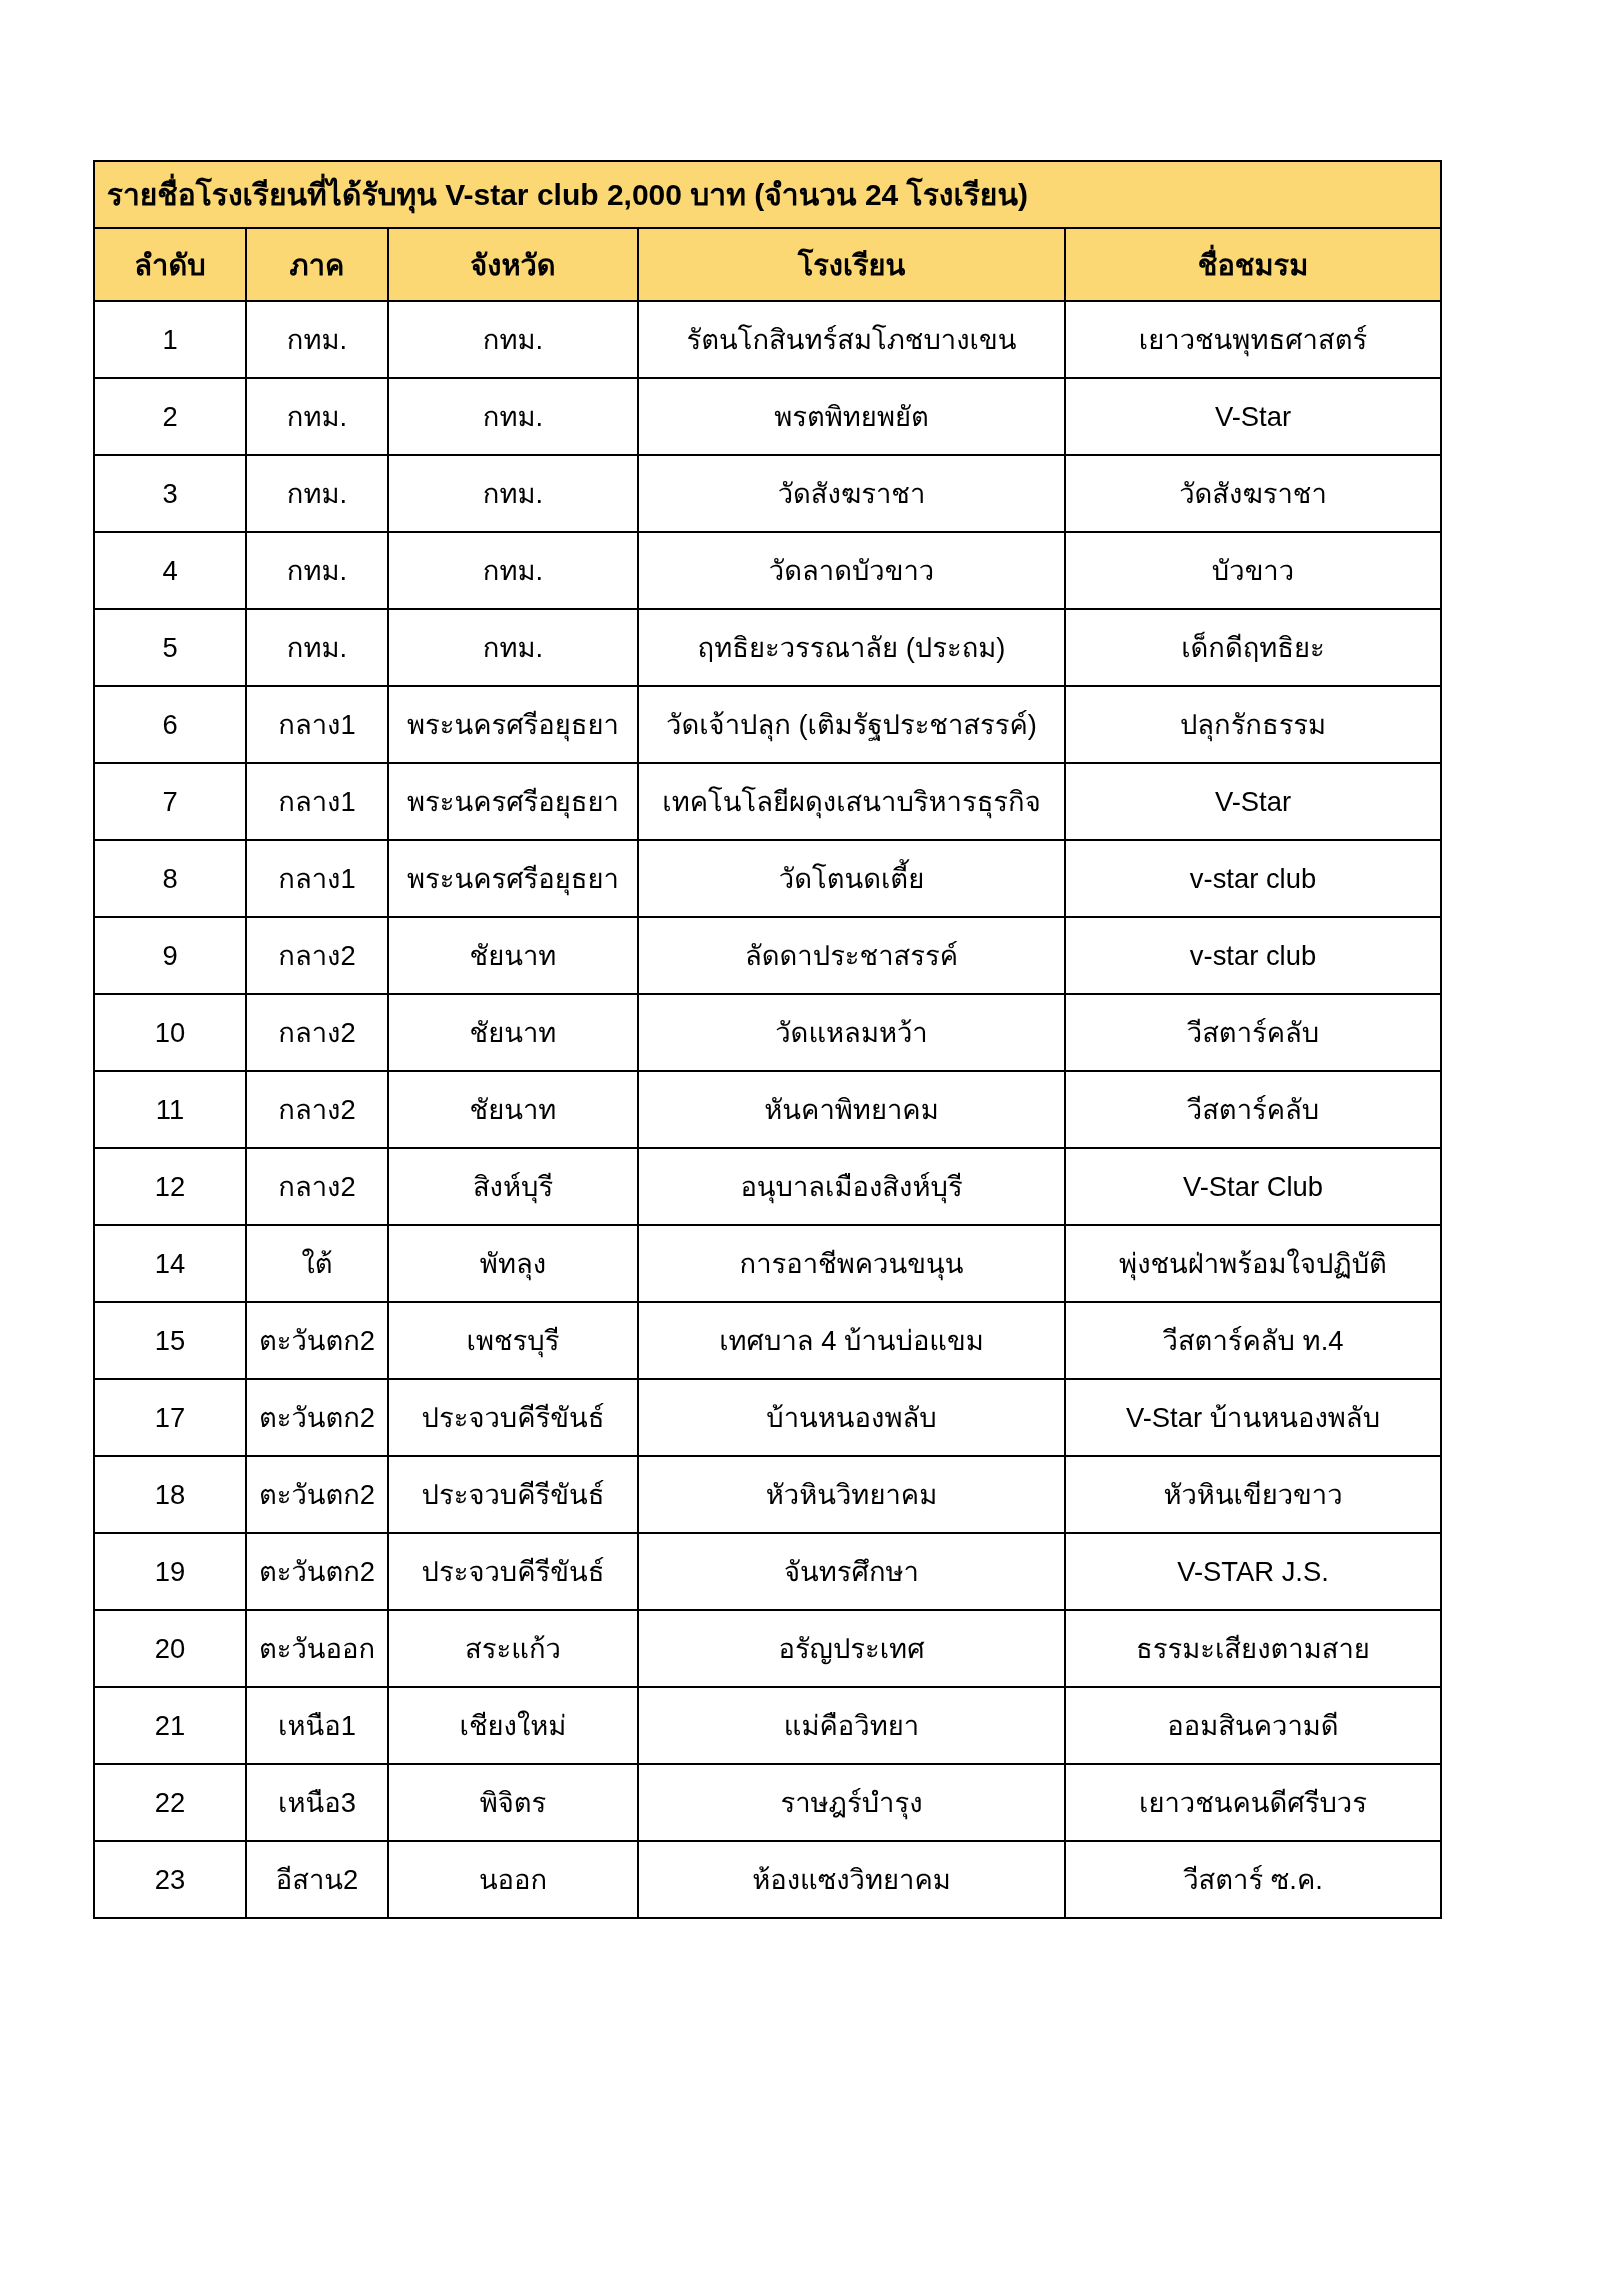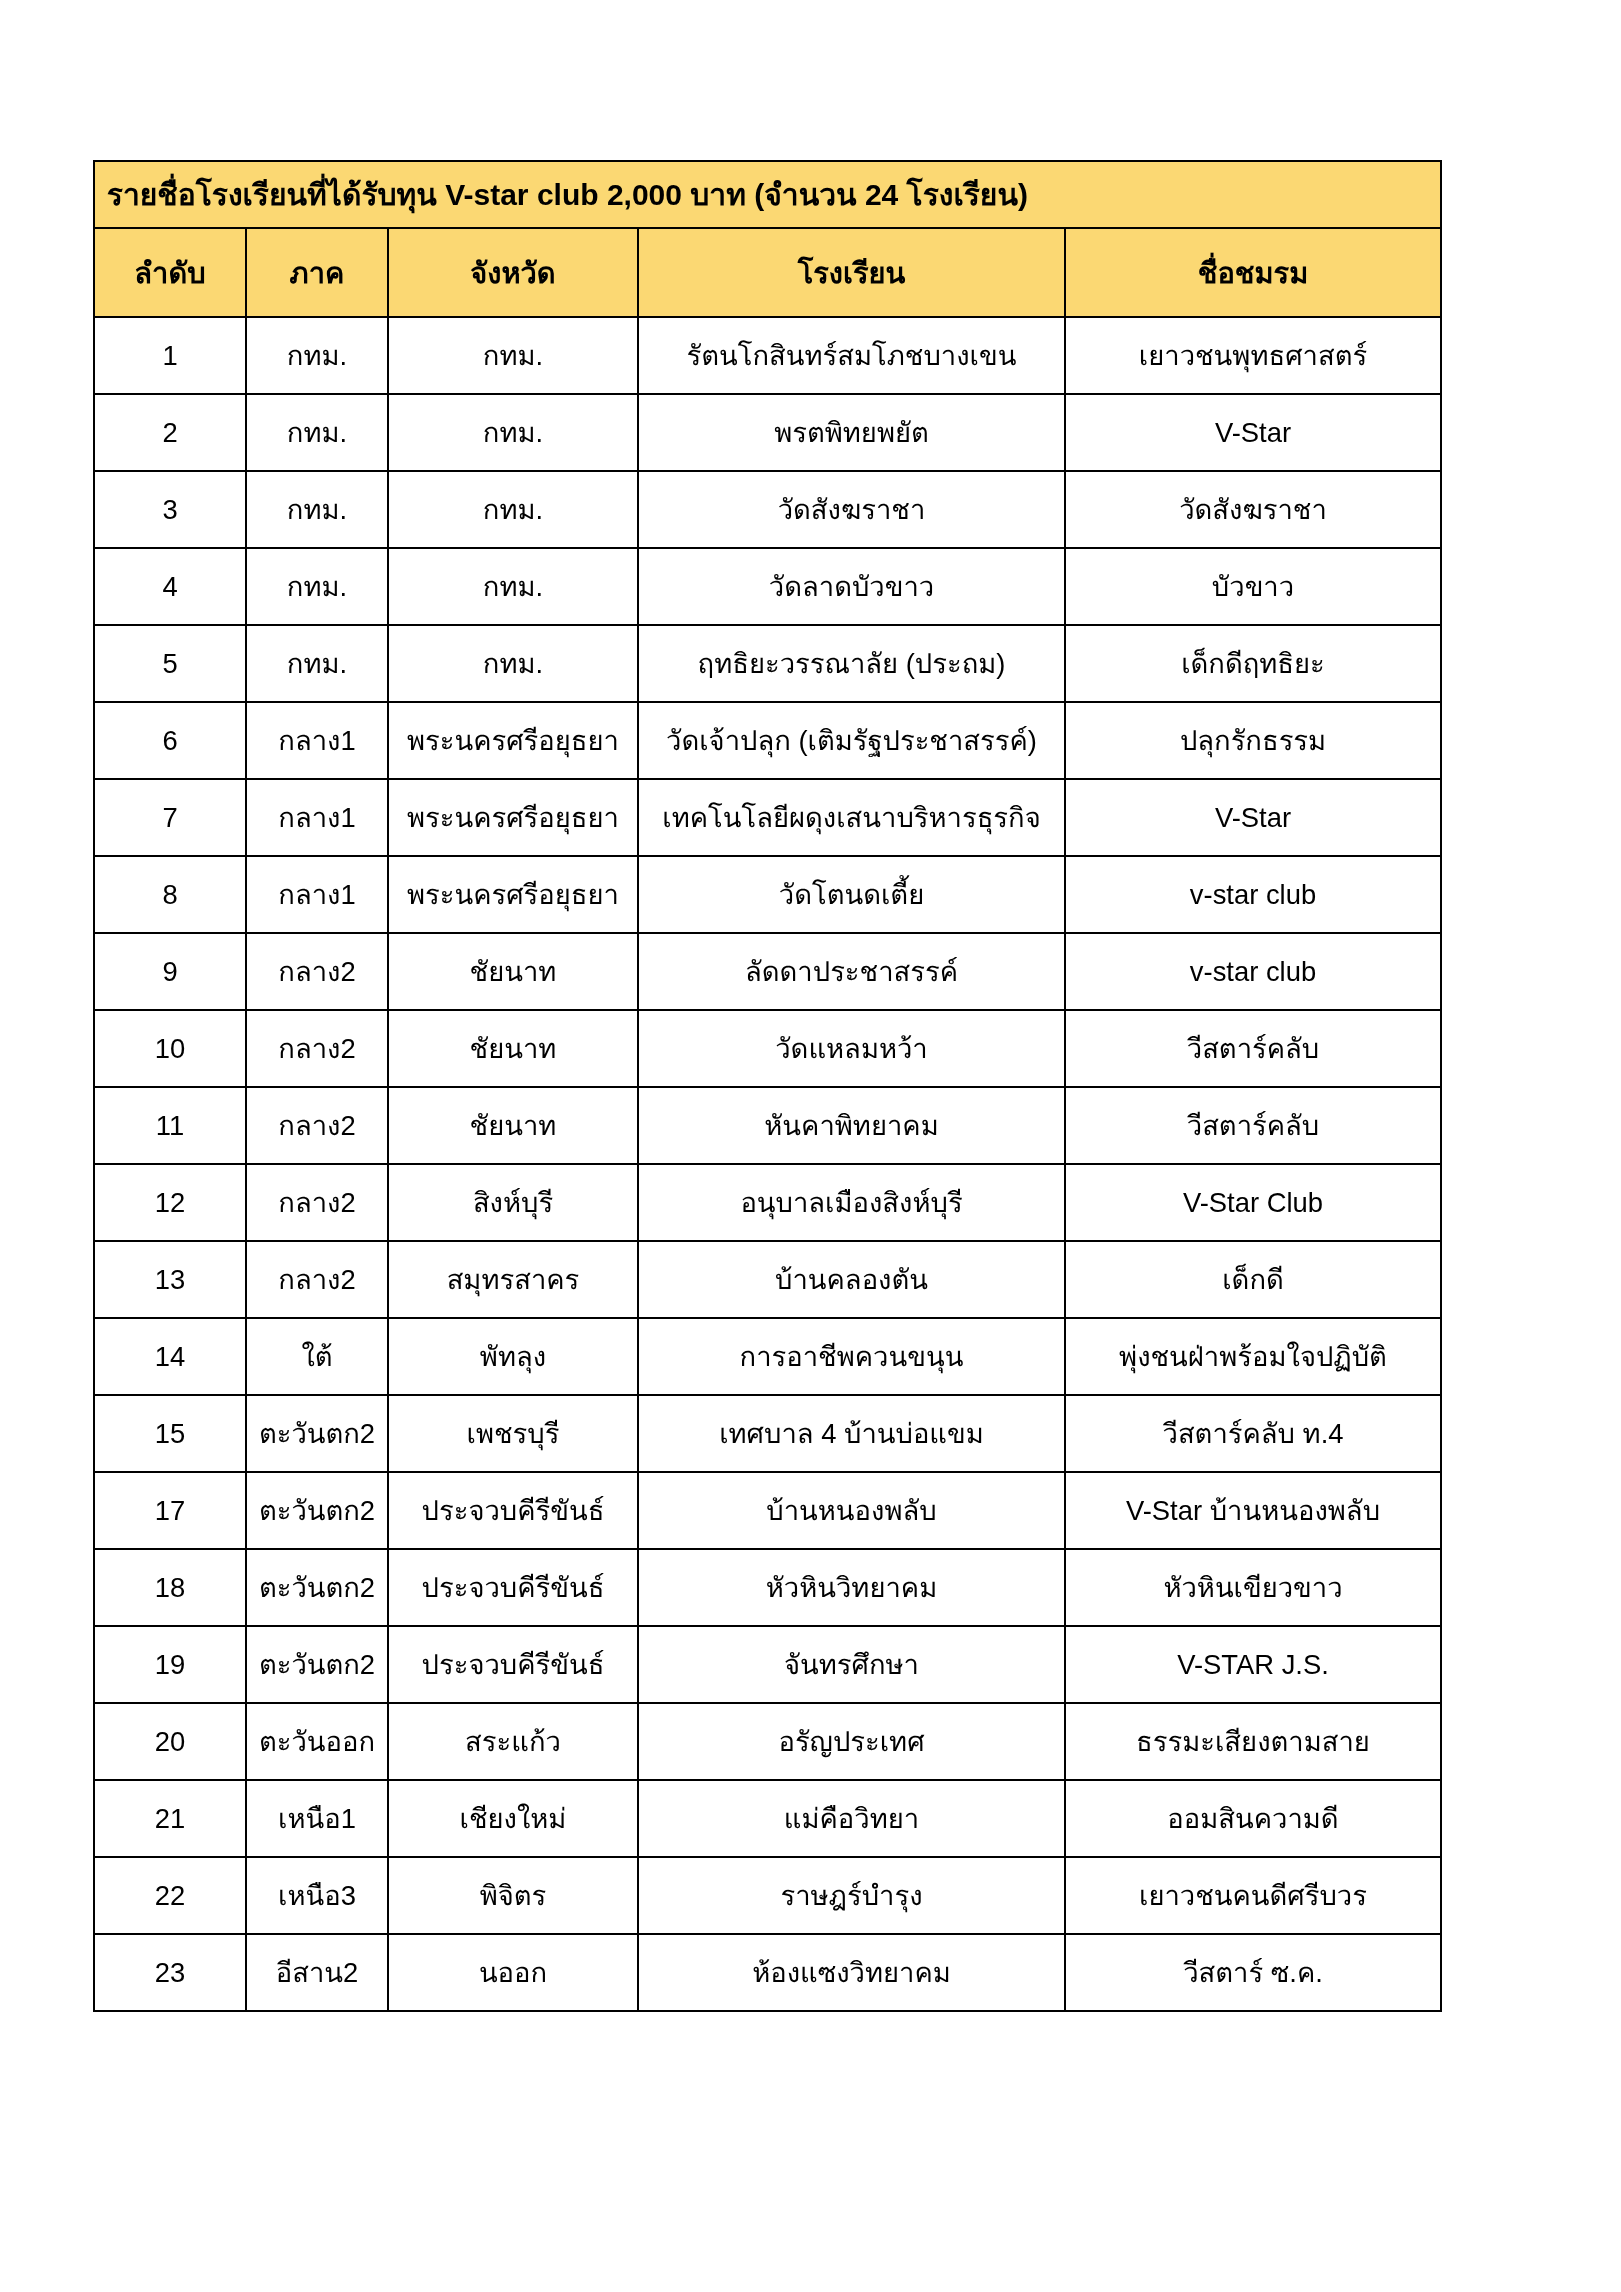--- a/index.html
+++ b/index.html
@@ -38,21 +38,21 @@
     text-align: left;
     padding: 0 0 0 11.8px;
     border-bottom-width: 2.9px;
   }
   .head-row th {
     height: 63px;
     background: var(--band-bg, #fbd873);
     font-size: 29px;
     font-weight: bold;
     text-align: center;
-    padding: 12px;
+    padding: 4px;
     border-bottom-width: 2.9px;
   }
   .data-row td {
     height: 75px;
     font-size: 27.4px;
     text-align: center;
     padding: 0 3.9px;
     overflow: hidden;
     white-space: nowrap;
   }
@@ -161,27 +161,20 @@
           <td class="col-club">วีสตาร์คลับ</td>
         </tr>
         <tr class="data-row">
           <td class="col-no">12</td>
           <td class="col-region">กลาง2</td>
           <td class="col-province">สิงห์บุรี</td>
           <td class="col-school">อนุบาลเมืองสิงห์บุรี</td>
           <td class="col-club">V-Star Club</td>
         </tr>
         <tr class="data-row">
-          <td class="col-no">13</td>
-          <td class="col-region">กลาง2</td>
-          <td class="col-province">สมุทรสาคร</td>
-          <td class="col-school">บ้านคลองตัน</td>
-          <td class="col-club">เด็กดี</td>
-        </tr>
-        <tr class="data-row">
           <td class="col-no">14</td>
           <td class="col-region">ใต้</td>
           <td class="col-province">พัทลุง</td>
           <td class="col-school">การอาชีพควนขนุน</td>
           <td class="col-club">พุ่งชนฝ่าพร้อมใจปฏิบัติ</td>
         </tr>
         <tr class="data-row">
           <td class="col-no">15</td>
           <td class="col-region">ตะวันตก2</td>
           <td class="col-province">เพชรบุรี</td>

